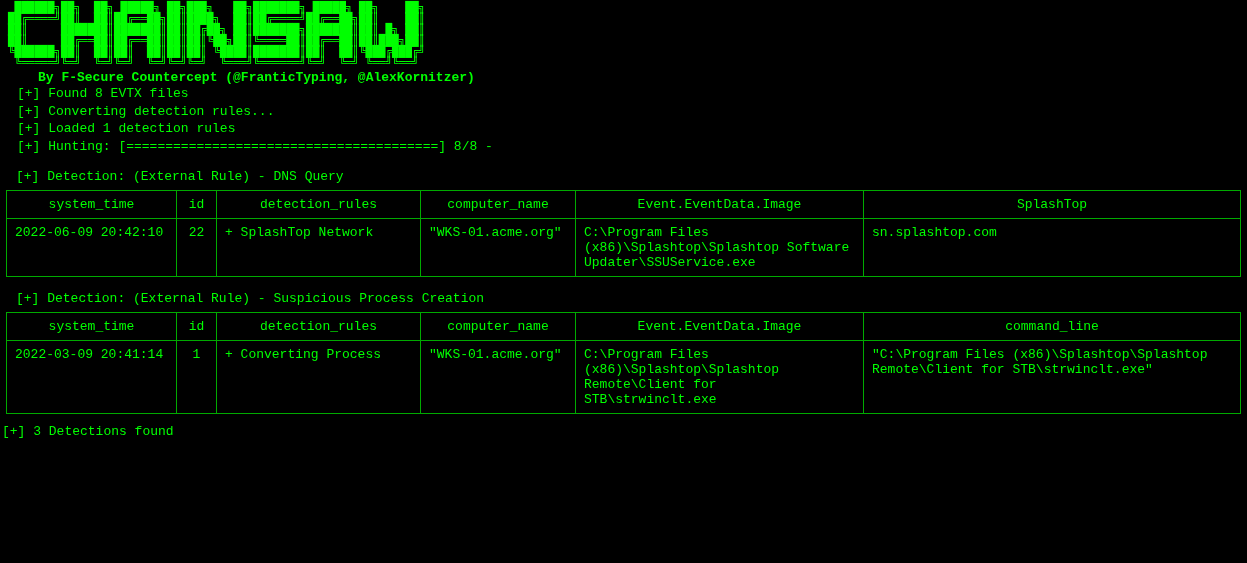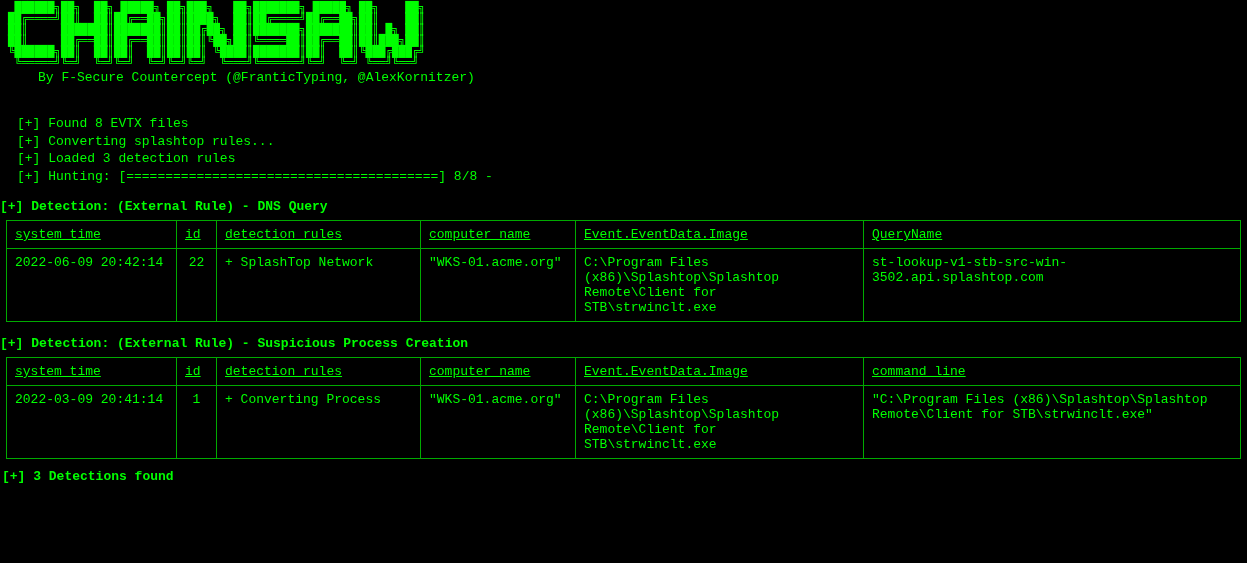--- a/index.html
+++ b/index.html
@@ -22,100 +22,98 @@
       font-size: 11px;
       color: #00ff00;
       font-weight: bold;
       letter-spacing: 0px;
       margin-left: 8px;
       margin-top: 2px;
     }
     .byline {
       margin-left: 38px;
       margin-top: 2px;
-      margin-bottom: 30px;
+      margin-bottom: 0;
+      font-weight: bold;
     }
     .status-line {
       margin-left: 17px;
       line-height: 1.35;
     }
     .detection-header {
-      margin-left: 0;
+      margin-left: 16px;
       margin-top: 14px;
       margin-bottom: 6px;
-      font-weight: bold;
     }
     table {
       border-collapse: collapse;
       width: calc(100% - 12px);
       margin-left: 6px;
       margin-right: 6px;
       margin-bottom: 10px;
     }
     th, td {
       border: 1px solid #00aa00;
       padding: 6px 8px;
       text-align: left;
       vertical-align: top;
       font-weight: normal;
     }
     th {
-      text-align: left;
-      text-decoration: underline;
+      text-align: center;
     }
     .col-time { width: 170px; white-space: nowrap; }
     .col-id { width: 40px; text-align: center; }
     .col-id-h { width: 40px; }
     .col-rules { width: 204px; }
     .col-computer { width: 155px; }
     .col-image { width: 288px; }
     .col-last { }
     .summary {
       margin-left: 2px;
       margin-top: 10px;
-      font-weight: bold;
     }
   </style>
 </head>
 <body>
 
 <pre class="ascii-logo"> ██████╗██╗  ██╗ █████╗ ██╗███╗   ██╗███████╗ █████╗ ██╗    ██╗
 ██╔════╝██║  ██║██╔══██╗██║████╗  ██║██╔════╝██╔══██╗██║    ██║
 ██║     ███████║███████║██║██╔██╗ ██║███████╗███████║██║ █╗ ██║
 ██║     ██╔══██║██╔══██║██║██║╚██╗██║╚════██║██╔══██║██║███╗██║
 ╚██████╗██║  ██║██║  ██║██║██║ ╚████║███████║██║  ██║╚███╔███╔╝
  ╚═════╝╚═╝  ╚═╝╚═╝  ╚═╝╚═╝╚═╝  ╚═══╝╚══════╝╚═╝  ╚═╝ ╚══╝╚══╝</pre>
 
 <div class="byline">By F-Secure Countercept (@FranticTyping, @AlexKornitzer)</div>
 
 <div class="status-line">[+] Found 8 EVTX files</div>
-<div class="status-line">[+] Converting splashtop rules...</div>
-<div class="status-line">[+] Loaded 3 detection rules</div>
+<div class="status-line">[+] Converting detection rules...</div>
+<div class="status-line">[+] Loaded 1 detection rules</div>
 <div class="status-line">[+] Hunting: [========================================] 8/8 -</div>
 
 <div class="detection-header">[+] Detection: (External Rule) - DNS Query</div>
 <table>
   <thead>
     <tr>
       <th class="col-time">system_time</th>
       <th class="col-id-h">id</th>
       <th class="col-rules">detection_rules</th>
       <th class="col-computer">computer_name</th>
       <th class="col-image">Event.EventData.Image</th>
-      <th class="col-last">QueryName</th>
+      <th class="col-last">SplashTop</th>
     </tr>
   </thead>
   <tbody>
     <tr>
-      <td class="col-time">2022-06-09 20:42:14</td>
+      <td class="col-time">2022-06-09 20:42:10</td>
       <td class="col-id">22</td>
       <td class="col-rules">+ SplashTop Network</td>
       <td class="col-computer">"WKS-01.acme.org"</td>
-      <td class="col-image">C:\Program Files (x86)\Splashtop\Splashtop Remote\Client for STB\strwinclt.exe</td>
-      <td class="col-last">st-lookup-v1-stb-src-win-3502.api.splashtop.com</td>
+      <td class="col-image">C:\Program Files (x86)\Splashtop\Splashtop Software Updater\SSUService.exe</td>
+      <td class="col-last">sn.splashtop.com</td>
     </tr>
   </tbody>
 </table>
 
 <div class="detection-header">[+] Detection: (External Rule) - Suspicious Process Creation</div>
 <table>
   <thead>
     <tr>
       <th class="col-time">system_time</th>
       <th class="col-id-h">id</th>

